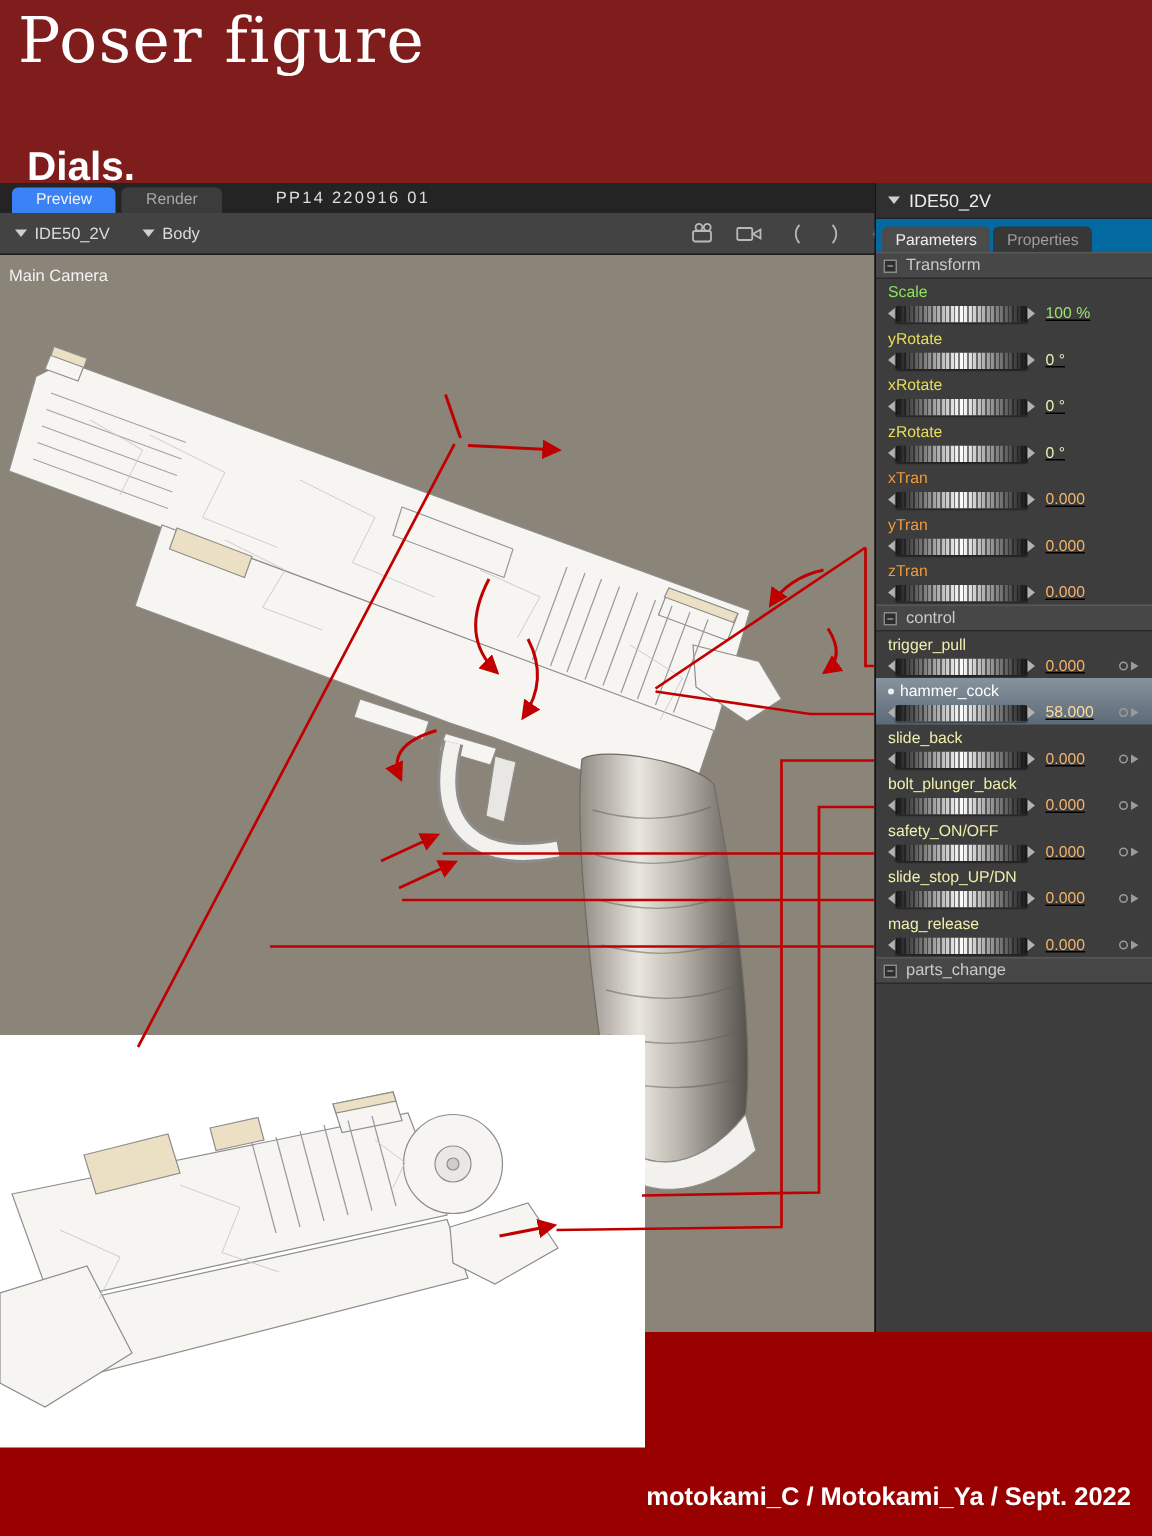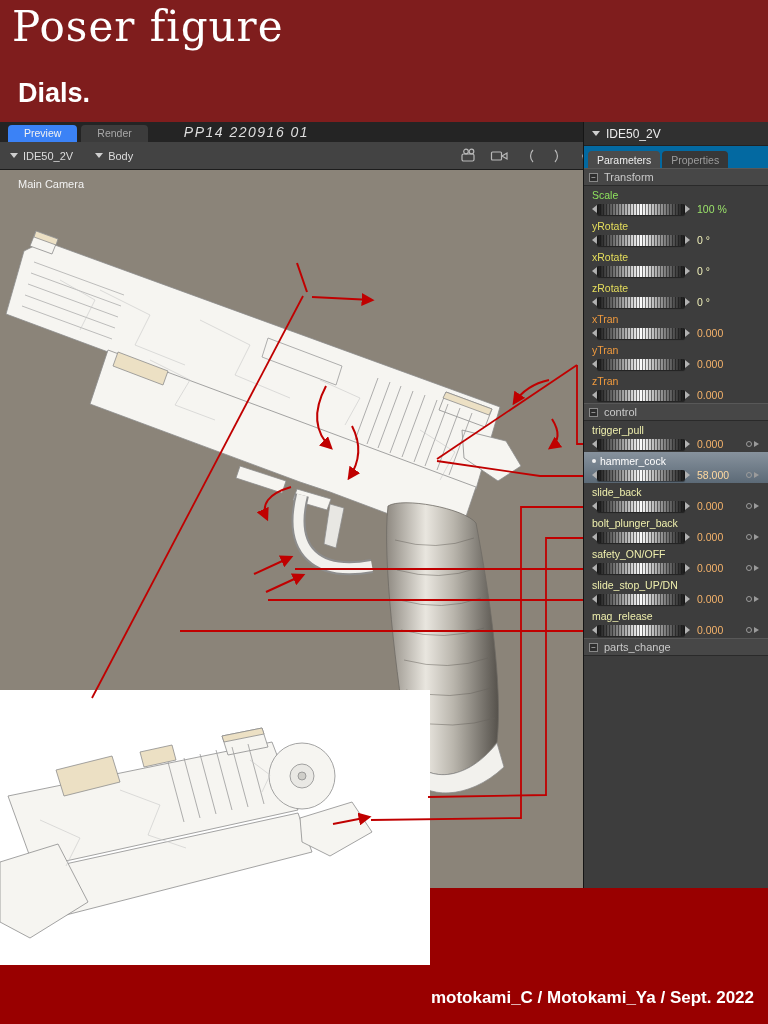--- a/index.html
+++ b/index.html
@@ -3,56 +3,56 @@
 <meta charset="utf-8">
 <style>
   * { margin:0; padding:0; box-sizing:border-box; }
   html,body { width:768px; height:1024px; }
   body { font-family:"Liberation Sans", sans-serif; position:relative; overflow:hidden; background:#990000; }
   .page { position:absolute; width:768px; height:1024px; overflow:hidden; }
 
   
   .banner-top { position:absolute; left:0; top:0; width:768px; height:122px; background:#7f1d1d; }
   .poser-title { position:absolute; left:12px; top:2px; color:#ffffff; font-family:"DejaVu Serif", serif; font-size:42px; font-weight:400; letter-spacing:1px; }
-  .dials-title { position:absolute; left:18px; top:78px; color:#ffffff; font-size:27px; font-weight:bold; }
+  .dials-title { position:absolute; left:18px; top:96px; color:#ffffff; font-size:27px; font-weight:bold;text-decoration:underline; }
   .banner-bottom { position:absolute; left:0; top:888px; width:768px; height:136px; background:#990000; z-index:2; }
   .credit { position:absolute; right:14px; top:100px; color:#ffffff; font-size:17px; font-weight:bold; }
 
   
   .window { position:absolute; left:0; top:122px; width:768px; height:766px; background:#2f2f2f; z-index:1; }
   .doc-tabs { height:20px; background:#242424; display:flex; align-items:flex-end; padding-left:8px; gap:4px; }
   .dtab { height:17px; padding:2px 16px 0; font-size:10.5px; border-radius:4px 4px 0 0; color:#a8a8a8; background:#3c3c3c; cursor:default; }
   .dtab.active { background:#3b82f6; color:#f2f2f2; }
-  .doc-field { margin-left:22px; align-self:center; color:#dedede; font-size:14px; letter-spacing:1.5px; padding:1px 10px;font-style:italic; }
+  .doc-field { margin-left:22px; align-self:center; color:#dedede; font-size:11px; letter-spacing:1.5px; padding:1px 10px; }
   .doc-toolbar { height:28px; background:#434343; border-bottom:1px solid #1d1d1d; display:flex; align-items:center; padding:0 10px; gap:8px; }
   .dd { display:flex; align-items:center; gap:5px; color:#dcdcdc; font-size:11px; margin-right:14px; cursor:default; }
   .caret-down { width:0; height:0; border-left:4px solid transparent; border-right:4px solid transparent; border-top:5px solid #cfcfcf; }
   .icon-chip { width:22px; height:17px; display:flex; align-items:center; justify-content:center; }
   .icon-chip svg { stroke:#b9b9b9; fill:none; stroke-width:1.2; }
   .spacer { flex:1; }
   .nav-tri-l { width:0;height:0;border-top:5px solid transparent;border-bottom:5px solid transparent;border-right:7px solid #a9a9a9; margin:0 4px; }
   .nav-tri-r { width:0;height:0;border-top:5px solid transparent;border-bottom:5px solid transparent;border-left:7px solid #a9a9a9; margin:0 4px; }
 
   .viewport { position:absolute; left:0; top:48px; width:583px; height:718px; background:#8b8479; overflow:hidden; }
-  .cam-label { position:absolute; left:18px; top:8px; color:#f2f2f2; font-size:11px; }
+  .cam-label { position:absolute; left:6px; top:8px; color:#f2f2f2; font-size:11px; }
   .viewport svg { position:absolute; left:0; top:0; }
 
   
   .panel { position:absolute; left:583px; top:0; width:185px; height:766px; background:#3d3d3d; border-left:1px solid #151515; }
   .panel-title { height:24px; background:#303030; display:flex; align-items:center; gap:6px; padding-left:8px; color:#ececec; font-size:12px; border-bottom:1px solid #222; }
   .panel-tabs { height:22px; background:#0369a1; display:flex; align-items:flex-end; padding:0 4px; gap:2px; }
   .ptab { font-size:10.5px; padding:3px 9px 2px; border-radius:4px 4px 0 0; color:#9c9c9c; background:#373737; cursor:default; }
   .ptab.active { background:#4b4b4b; color:#eeeeee; }
   .psection-header { height:18px; background:#474747; border-top:1px solid #585858; border-bottom:1px solid #2a2a2a; display:flex; align-items:center; gap:6px; padding-left:5px; color:#c9c9c9; font-size:11px; cursor:default; }
   .collapse-box { width:9px; height:9px; border:1px solid #8a8a8a; background:#2e2e2e; color:#cfcfcf; font-size:8px; line-height:7px; text-align:center; }
   .prow { height:31px; padding:2px 4px 0 8px; }
   .prow.selected { background:linear-gradient(#87929d,#5c6a77); }
   .plabel { font-size:10.5px; line-height:12px; height:13px; white-space:nowrap; display:flex; align-items:center; gap:4px; }
   .seldot { width:4px; height:4px; border-radius:50%; background:#f0f0f0; display:inline-block; }
-  .dialline { display:flex; align-items:center; height:16px; gap:0; }
+  .dialline { display:flex; align-items:center; height:16px; gap:0;text-decoration:underline; }
   .tri-l { width:0;height:0;border-top:4px solid transparent;border-bottom:4px solid transparent;border-right:5px solid #b2b2b2; }
   .tri-r { width:0;height:0;border-top:4px solid transparent;border-bottom:4px solid transparent;border-left:5px solid #b2b2b2; }
   .dial { flex:0 0 88px; height:11px; border-radius:2px;
     background:
       repeating-linear-gradient(90deg, rgba(20,20,20,.55) 0 1px, rgba(255,255,255,0) 1px 3px),
       linear-gradient(90deg,#151515 0%, #9a9a9a 28%, #fdfdfd 50%, #9a9a9a 72%, #151515 100%);
     box-shadow:0 1px 1px rgba(0,0,0,.45); cursor:ew-resize; }
   .pvalue { font-size:10.5px; padding-left:7px; white-space:nowrap; flex:1; }
   .picons { display:flex; align-items:center; gap:2px; width:18px; }
   .picons.hidden { visibility:hidden; }

